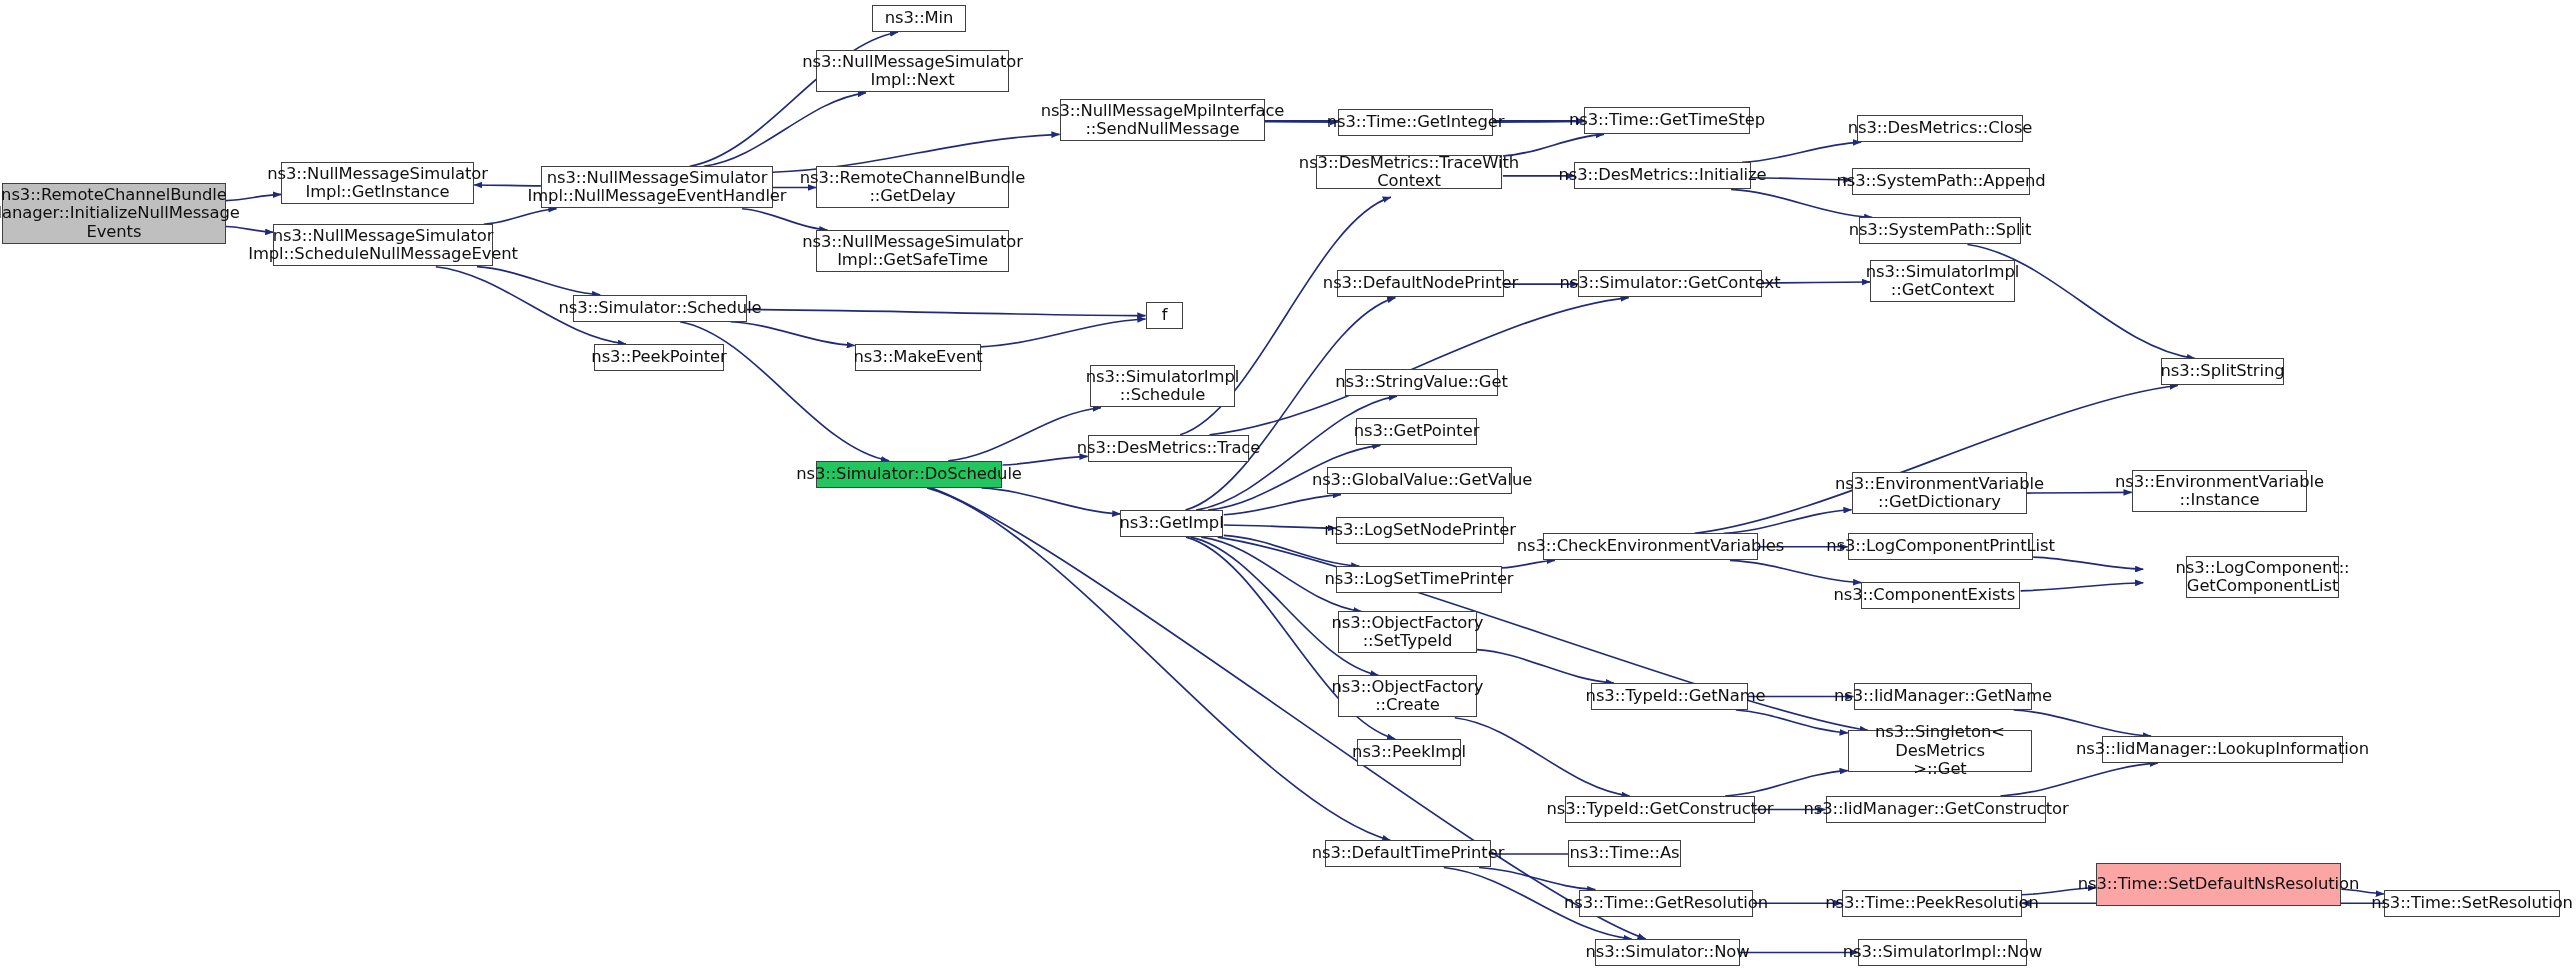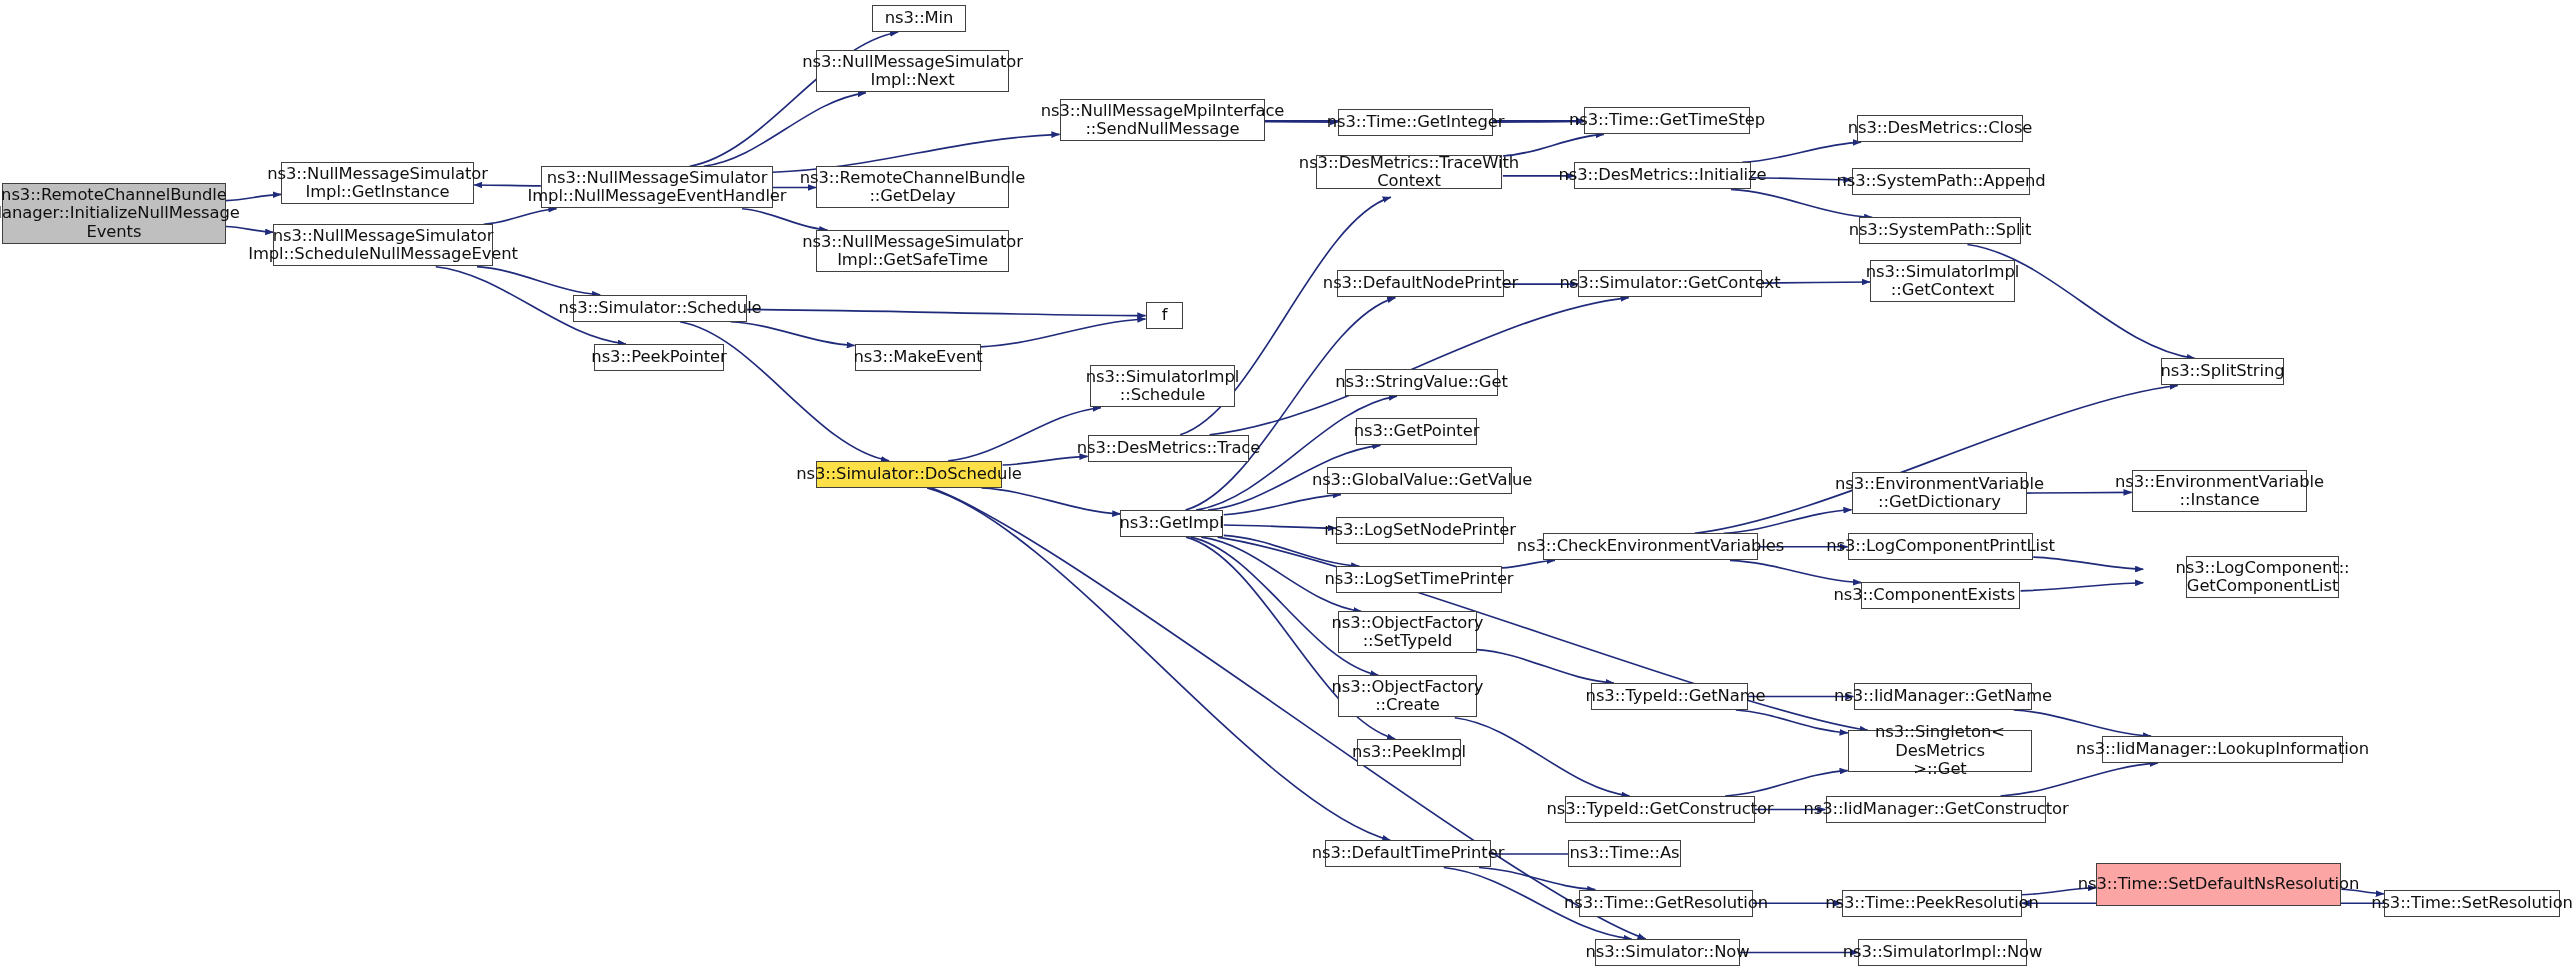--- a/index.html
+++ b/index.html
@@ -140,21 +140,21 @@
       <div class="node" style="left: 816px; top: 50px; width: 193px; height: 42px; background: rgb(255, 255, 255); border-color: rgb(64, 64, 64);"><span>ns3::NullMessageSimulator
 Impl::Next</span></div>
       <div class="node" style="left: 816px; top: 166px; width: 193px; height: 42px; background: rgb(255, 255, 255); border-color: rgb(64, 64, 64);"><span>ns3::RemoteChannelBundle
 ::GetDelay</span></div>
       <div class="node" style="left: 816px; top: 230px; width: 193px; height: 42px; background: rgb(255, 255, 255); border-color: rgb(64, 64, 64);"><span>ns3::NullMessageSimulator
 Impl::GetSafeTime</span></div>
       <div class="node" style="left: 573px; top: 295px; width: 174px; height: 27px; background: rgb(255, 255, 255); border-color: rgb(64, 64, 64);"><span>ns3::Simulator::Schedule</span></div>
       <div class="node" style="left: 594px; top: 344px; width: 130px; height: 27px; background: rgb(255, 255, 255); border-color: rgb(64, 64, 64);"><span>ns3::PeekPointer</span></div>
       <div class="node" style="left: 1146px; top: 302px; width: 37px; height: 27px; background: rgb(255, 255, 255); border-color: rgb(64, 64, 64);"><span>f</span></div>
       <div class="node" style="left: 855px; top: 344px; width: 126px; height: 27px; background: rgb(255, 255, 255); border-color: rgb(64, 64, 64);"><span>ns3::MakeEvent</span></div>
-      <div class="node" style="left: 816px; top: 461px; width: 186px; height: 27px; background: #fde047; border-color: rgb(64, 64, 64);"><span>ns3::Simulator::DoSchedule</span></div>
+      <div class="node" style="left: 816px; top: 461px; width: 186px; height: 27px; background: #22c55e; border-color: rgb(64, 64, 64);"><span>ns3::Simulator::DoSchedule</span></div>
       <div class="node" style="left: 1090px; top: 365px; width: 145px; height: 42px; background: rgb(255, 255, 255); border-color: rgb(64, 64, 64);"><span>ns3::SimulatorImpl
 ::Schedule</span></div>
       <div class="node" style="left: 1088px; top: 435px; width: 161px; height: 27px; background: rgb(255, 255, 255); border-color: rgb(64, 64, 64);"><span>ns3::DesMetrics::Trace</span></div>
       <div class="node" style="left: 1120px; top: 510px; width: 103px; height: 27px; background: rgb(255, 255, 255); border-color: rgb(64, 64, 64);"><span>ns3::GetImpl</span></div>
       <div class="node" style="left: 1060px; top: 99px; width: 205px; height: 42px; background: rgb(255, 255, 255); border-color: rgb(64, 64, 64);"><span>ns3::NullMessageMpiInterface
 ::SendNullMessage</span></div>
       <div class="node" style="left: 1338px; top: 109px; width: 155px; height: 27px; background: rgb(255, 255, 255); border-color: rgb(64, 64, 64);"><span>ns3::Time::GetInteger</span></div>
       <div class="node" style="left: 1584px; top: 107px; width: 166px; height: 27px; background: rgb(255, 255, 255); border-color: rgb(64, 64, 64);"><span>ns3::Time::GetTimeStep</span></div>
       <div class="node" style="left: 1316px; top: 155px; width: 186px; height: 34px; background: rgb(255, 255, 255); border-color: rgb(64, 64, 64);"><span>ns3::DesMetrics::TraceWith
 Context</span></div>

